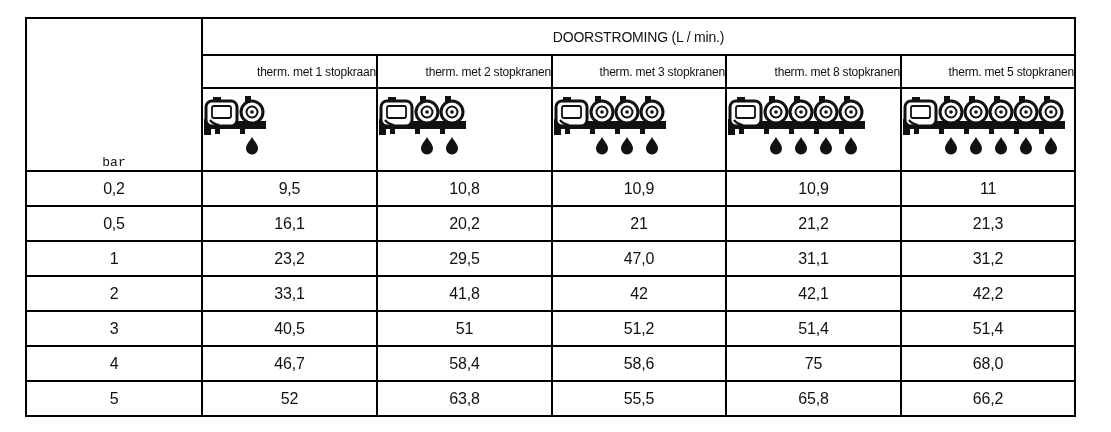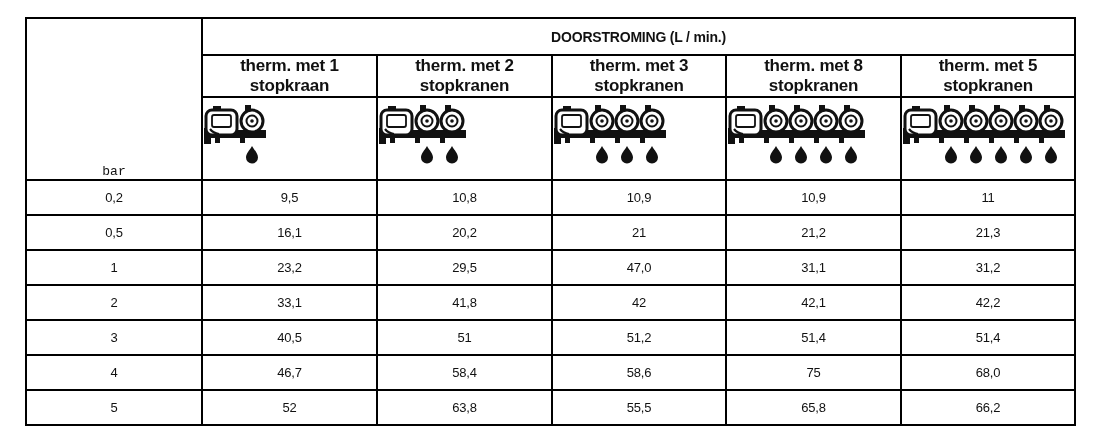--- a/index.html
+++ b/index.html
@@ -8,32 +8,32 @@
     font-family:"Liberation Sans", sans-serif; color:#111;
   }
   .sheet { position:relative; width:1111px; height:432px; background:#fff; }
   table.flow {
     position:absolute; left:25px; top:17px; width:1049px;
     border-collapse:collapse; table-layout:fixed;
   }
   table.flow td, table.flow th { border:2px solid #000; padding:0; background:#fff; }
   th.title-cell {
     height:35px; text-align:center; vertical-align:middle;
-    font-size:14px; font-weight:bold; letter-spacing:-0.2px;
+    font-size:14px; font-weight:normal; letter-spacing:-0.2px;
   }
   th.col-head {
-    height:31px; text-align:center; vertical-align:middle;
-    font-size:17px; font-weight:700; letter-spacing:-0.2px;
+    height:31px; text-align:right; vertical-align:middle;
+    font-size:12px; font-weight:400; letter-spacing:-0.2px;
   }
   td.bar-head {
     text-align:center; vertical-align:bottom; padding-bottom:33px;
     font-size:13px; font-weight:400;font-family:Liberation Mono, monospace;
   }
   td.icon-cell { height:81px; vertical-align:middle; text-align:left; padding-left:6px; }
-  td.data-cell { height:33px; text-align:center; vertical-align:middle; font-size:13px; letter-spacing:-0.2px; }
+  td.data-cell { height:33px; text-align:center; vertical-align:middle; font-size:16px; letter-spacing:-0.2px; }
   .valve-wrap { display:inline-block; line-height:0; }
 </style>
 </head>
 <body>
 
 <div class="sheet">
   <table class="flow">
     <colgroup>
       <col style="width:176px">
         <col style="width:175px">

